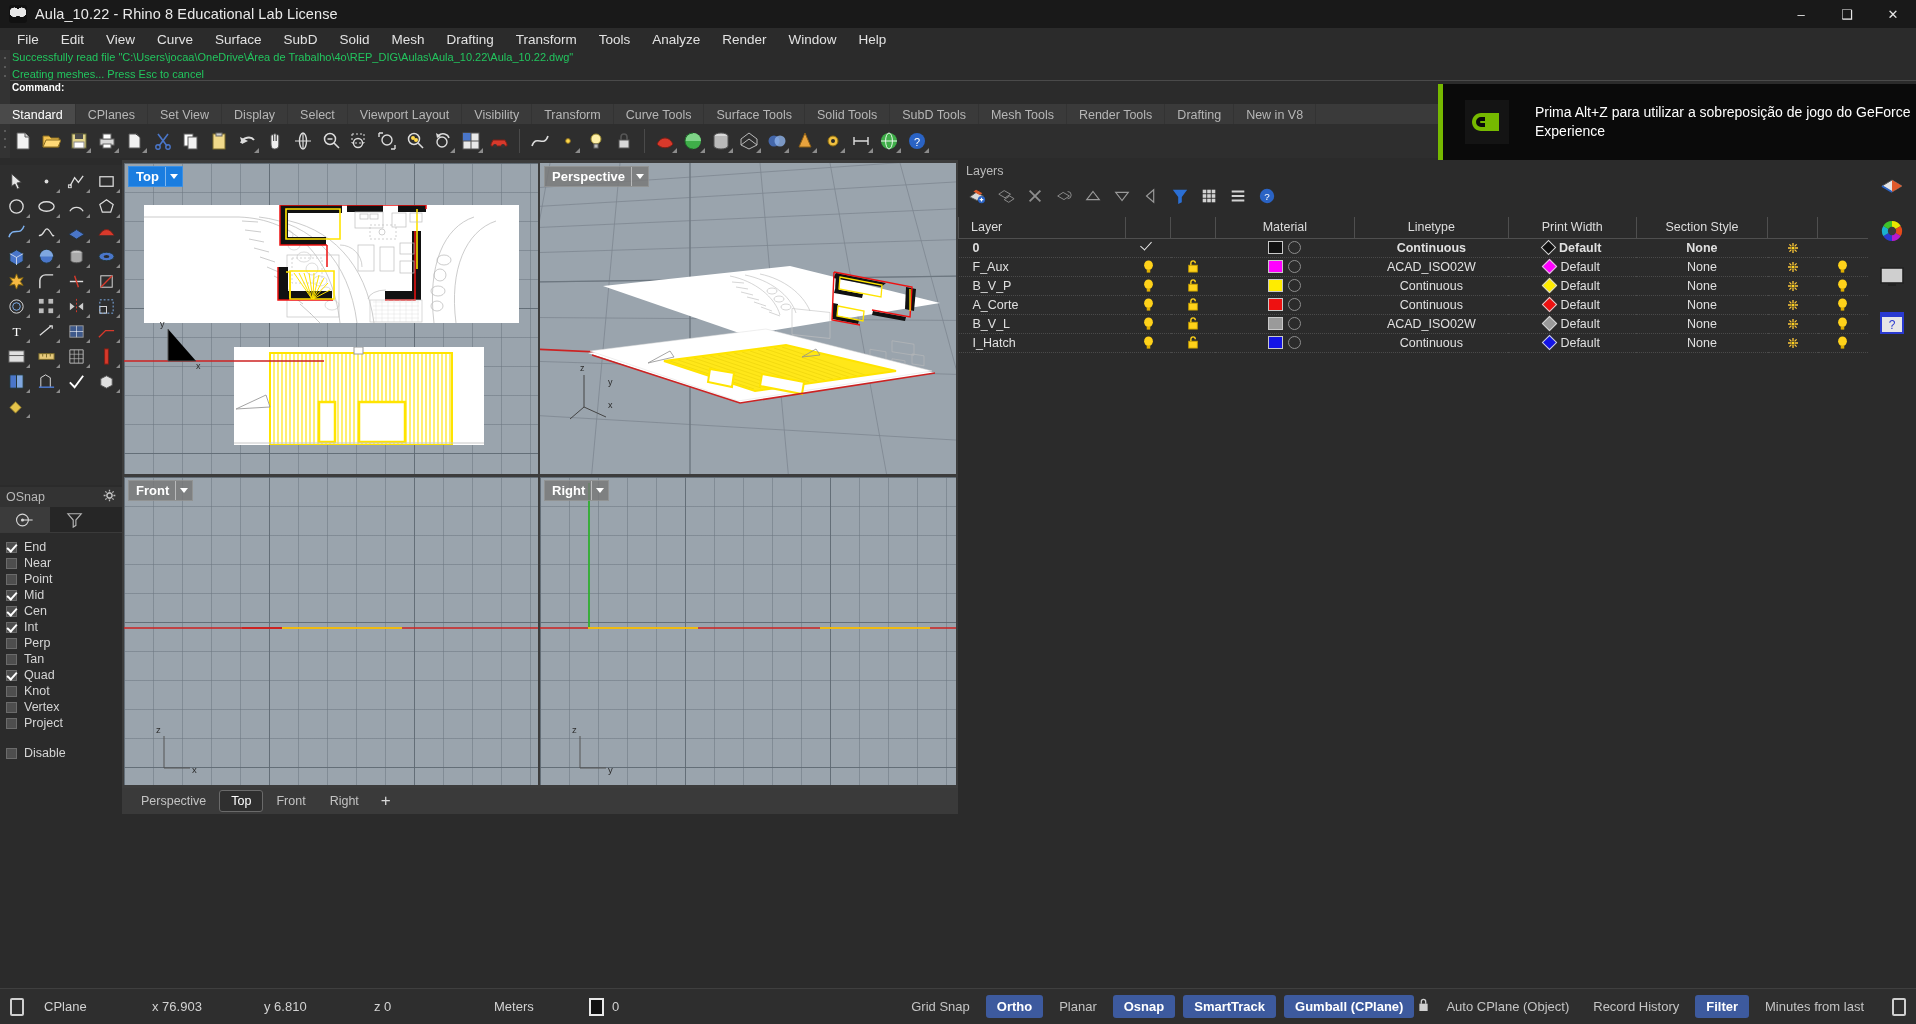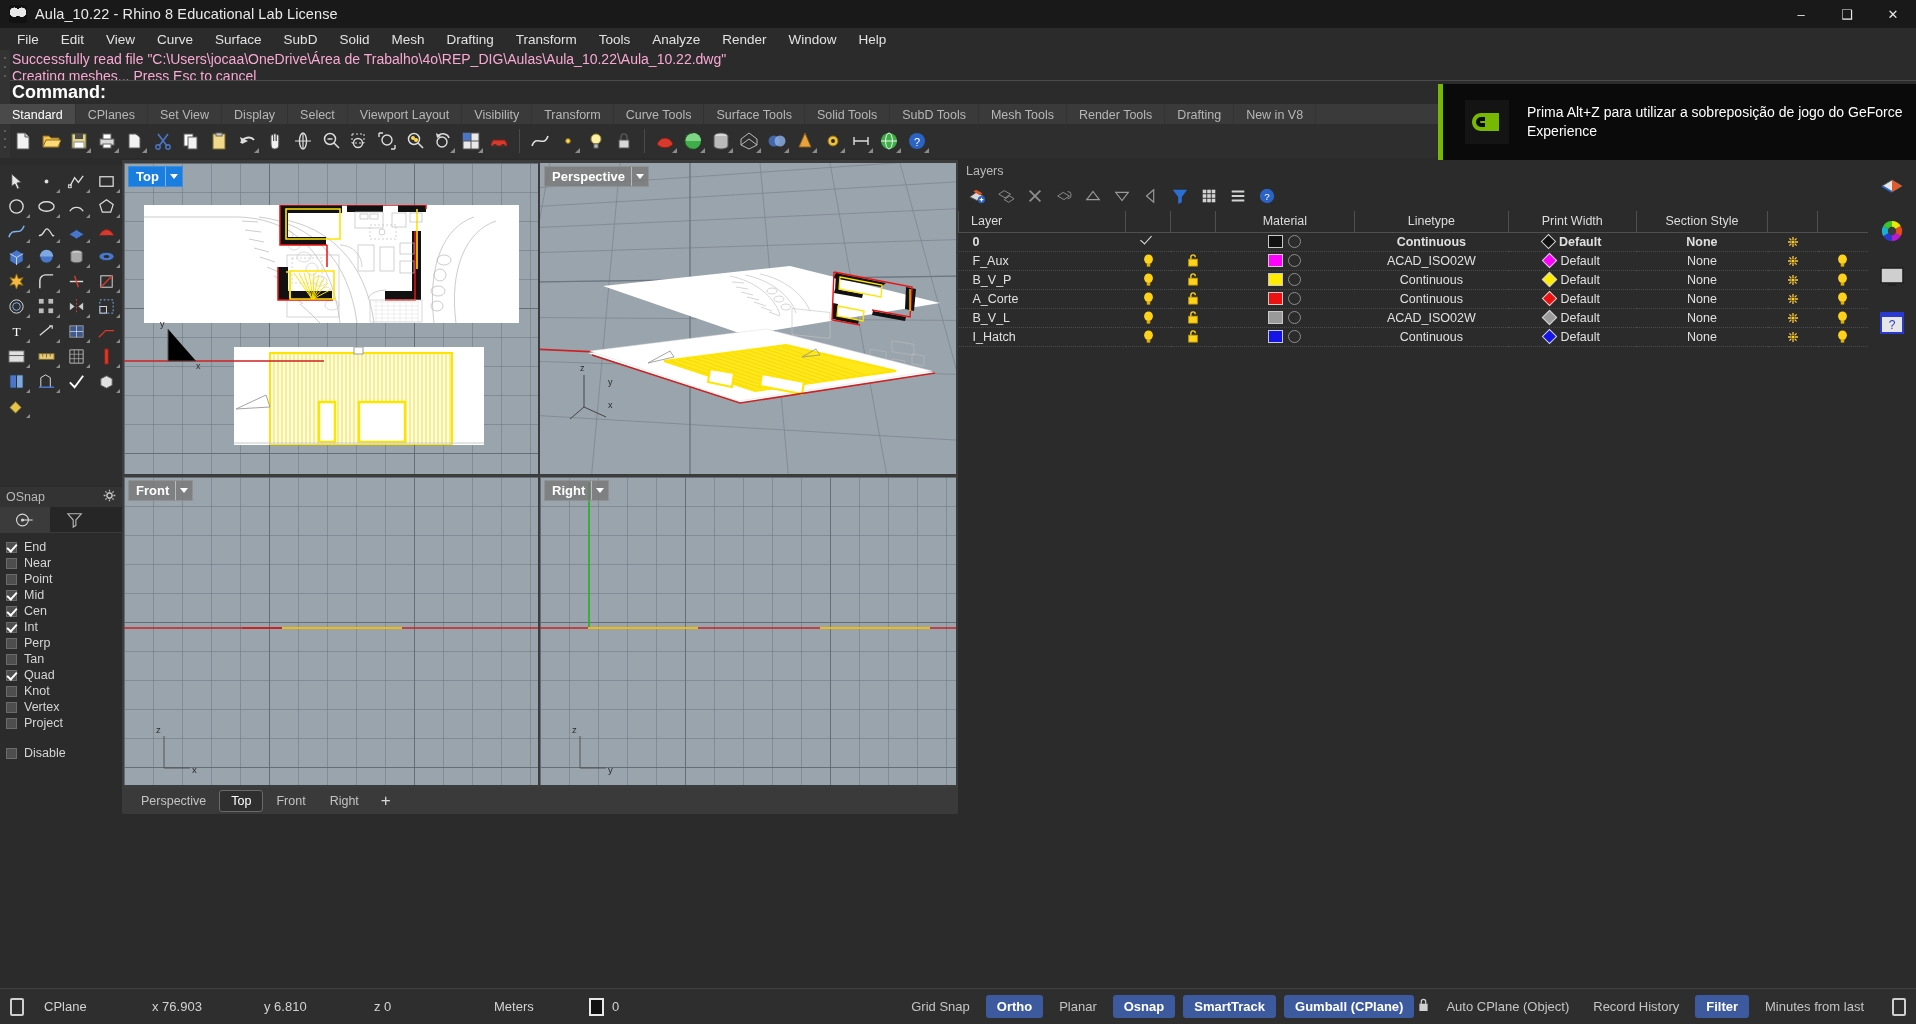--- a/index.html
+++ b/index.html
@@ -38,21 +38,21 @@
   .menu-item{font-size:13.5px;color:#e2e2e2;padding:2px 11px;cursor:default;}
 
   
   .cmdarea{
     position:absolute;top:50px;left:0;width:1916px;height:54px;
     background:#2b2b2b;
   }
   .cmd-gutter{position:absolute;left:0;top:0;width:10px;height:54px;background:#333;}
   .cmd-gutter i{display:block;width:2px;height:2px;background:#6a6a6a;margin:7px auto 0;border-radius:50%;}
   .cmd-line{
-    position:absolute;left:12px;font-size:14px;color:#f9a8d4;white-space:nowrap;
+    position:absolute;left:12px;font-size:11px;color:#22c55e;white-space:nowrap;
   }
   .cmd-l1{top:1px;}
   .cmd-l2{top:18px;}
   .cmd-divider{position:absolute;left:10px;top:0;width:1906px;height:1px;background:#4a4a4a;}
 
   
   .tabrow{
     position:absolute;top:104px;left:0;width:1700px;height:20px;
     background:#3a3a3a;display:flex;align-items:stretch;
   }
@@ -156,21 +156,21 @@
   .layers-tools{height:30px;display:flex;align-items:center;padding-left:8px;gap:7px;}
   .ltool{width:22px;height:22px;display:flex;align-items:center;justify-content:center;}
   .ltool svg{width:18px;height:18px;}
   .search-wrap{margin:2px 8px 0 8px;height:22px;background:#3a3a3a;border:1px solid #5a5a5a;border-radius:11px;display:flex;align-items:center;padding:0 10px;}
   .search-wrap input{
     background:transparent;border:0;outline:0;color:#d0d0d0;font-size:12.5px;
     font-family:"Liberation Sans", sans-serif;width:100%;margin-left:6px;
   }
   .search-wrap input::placeholder{color:#a0a0a0;}
 
-  table.ltbl{width:100%;border-collapse:collapse;table-layout:fixed;}
+  table.ltbl{width:100%;border-collapse:collapse;margin-top:6px;table-layout:fixed;}
   table.ltbl th{
     font-size:12.5px;color:#dcdcdc;font-weight:normal;height:21px;
     border-left:1px solid #4f4f4f;border-bottom:1px solid #4f4f4f;text-align:center;background:#2b2b2b;
   }
   table.ltbl th.lft{text-align:left;padding-left:12px;}
   table.ltbl td{
     font-size:12.5px;color:#e0e0e0;height:19px;border-bottom:1px dotted #4a4a4a;
     text-align:center;vertical-align:middle;
   }
   table.ltbl td.name{text-align:left;padding-left:14px;}
@@ -196,21 +196,21 @@
   }
   .sb-sec{padding:0 10px;display:flex;align-items:center;height:100%;}
   .sb-pill{padding:4px 11px;border-radius:3px;font-weight:bold;color:#fff;background:#3d5a9e;margin:0 4px;}
   .sb-plain{padding:4px 9px;color:#c4c4c4;margin:0 3px;}
   .sb-icon{width:14px;height:18px;border:2px solid #cfcfcf;border-radius:2px;display:inline-block;}
   .color-sw{width:15px;height:18px;background:#111;border:2px solid #e8e8e8;display:inline-block;margin-right:8px;}
 
   
   .toast{
     position:absolute;right:0;top:84px;width:478px;height:76px;background:#0a0a0a;
-    display:flex;align-items:center;border-left:5px solid #76b900;
+    display:flex;align-items:center;border-left:5px solid #76b900;gap:8px;
   }
   .toast-ico{width:44px;height:44px;background:#141414;margin:0 18px 0 22px;display:flex;align-items:center;justify-content:center;flex:none;}
   .toast-txt{font-size:14px;color:#ffffff;line-height:19px;}
 
   .divv{width:1px;height:24px;background:#4a4a4a;margin:0 5px;}
 </style>
 </head>
 <body>
 
 <div id="app">
@@ -251,21 +251,21 @@
         <i></i>
         <i></i>
         <i></i>
       </div>
     <div class="cmd-line cmd-l1">Successfully read file "C:\Users\jocaa\OneDrive\Área de Trabalho\4o\REP_DIG\Aulas\Aula_10.22\Aula_10.22.dwg"</div>
     <div class="cmd-line cmd-l2">Creating meshes... Press Esc to cancel</div>
   </div>
   <div style="position:absolute;top:80px;left:0;width:1916px;height:24px;background:#2b2b2b;">
     <div class="cmd-divider"></div>
     <div style="position:absolute;left:0;top:0;width:10px;height:24px;background:#333;"></div>
-    <div style="position:absolute;left:12px;top:2px;font-size:18px;font-weight:bold;color:#ffffff;">Command:</div>
+    <div style="position:absolute;left:12px;top:2px;font-size:10px;font-weight:bold;color:#ffffff;">Command:</div>
     <div style="position:absolute;left:90px;top:2px;font-size:13px;color:#e6e6e6;"></div>
   </div>
 
   <div class="tabrow" id="tabrow">
       <div class="ttab active">Standard</div>
       <div class="ttab">CPlanes</div>
       <div class="ttab">Set View</div>
       <div class="ttab">Display</div>
       <div class="ttab">Select</div>
       <div class="ttab">Viewport Layout</div>

